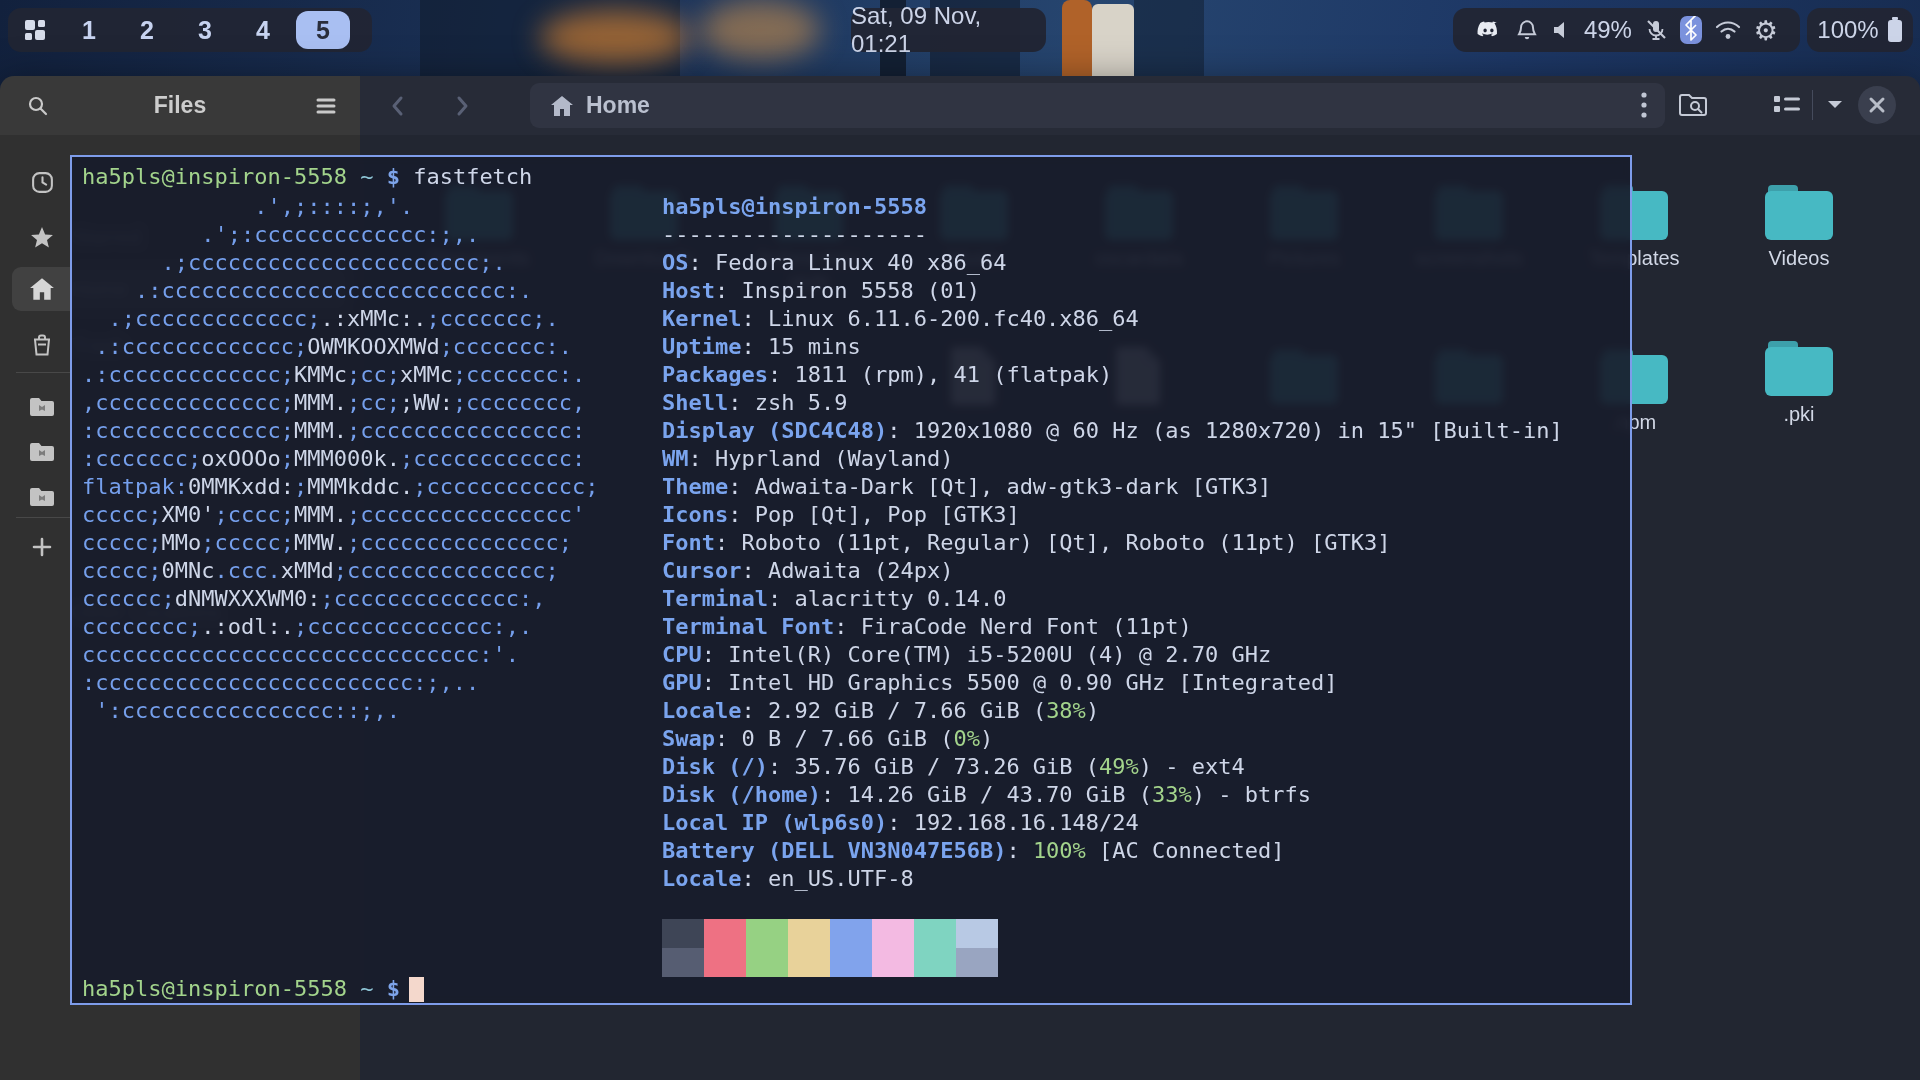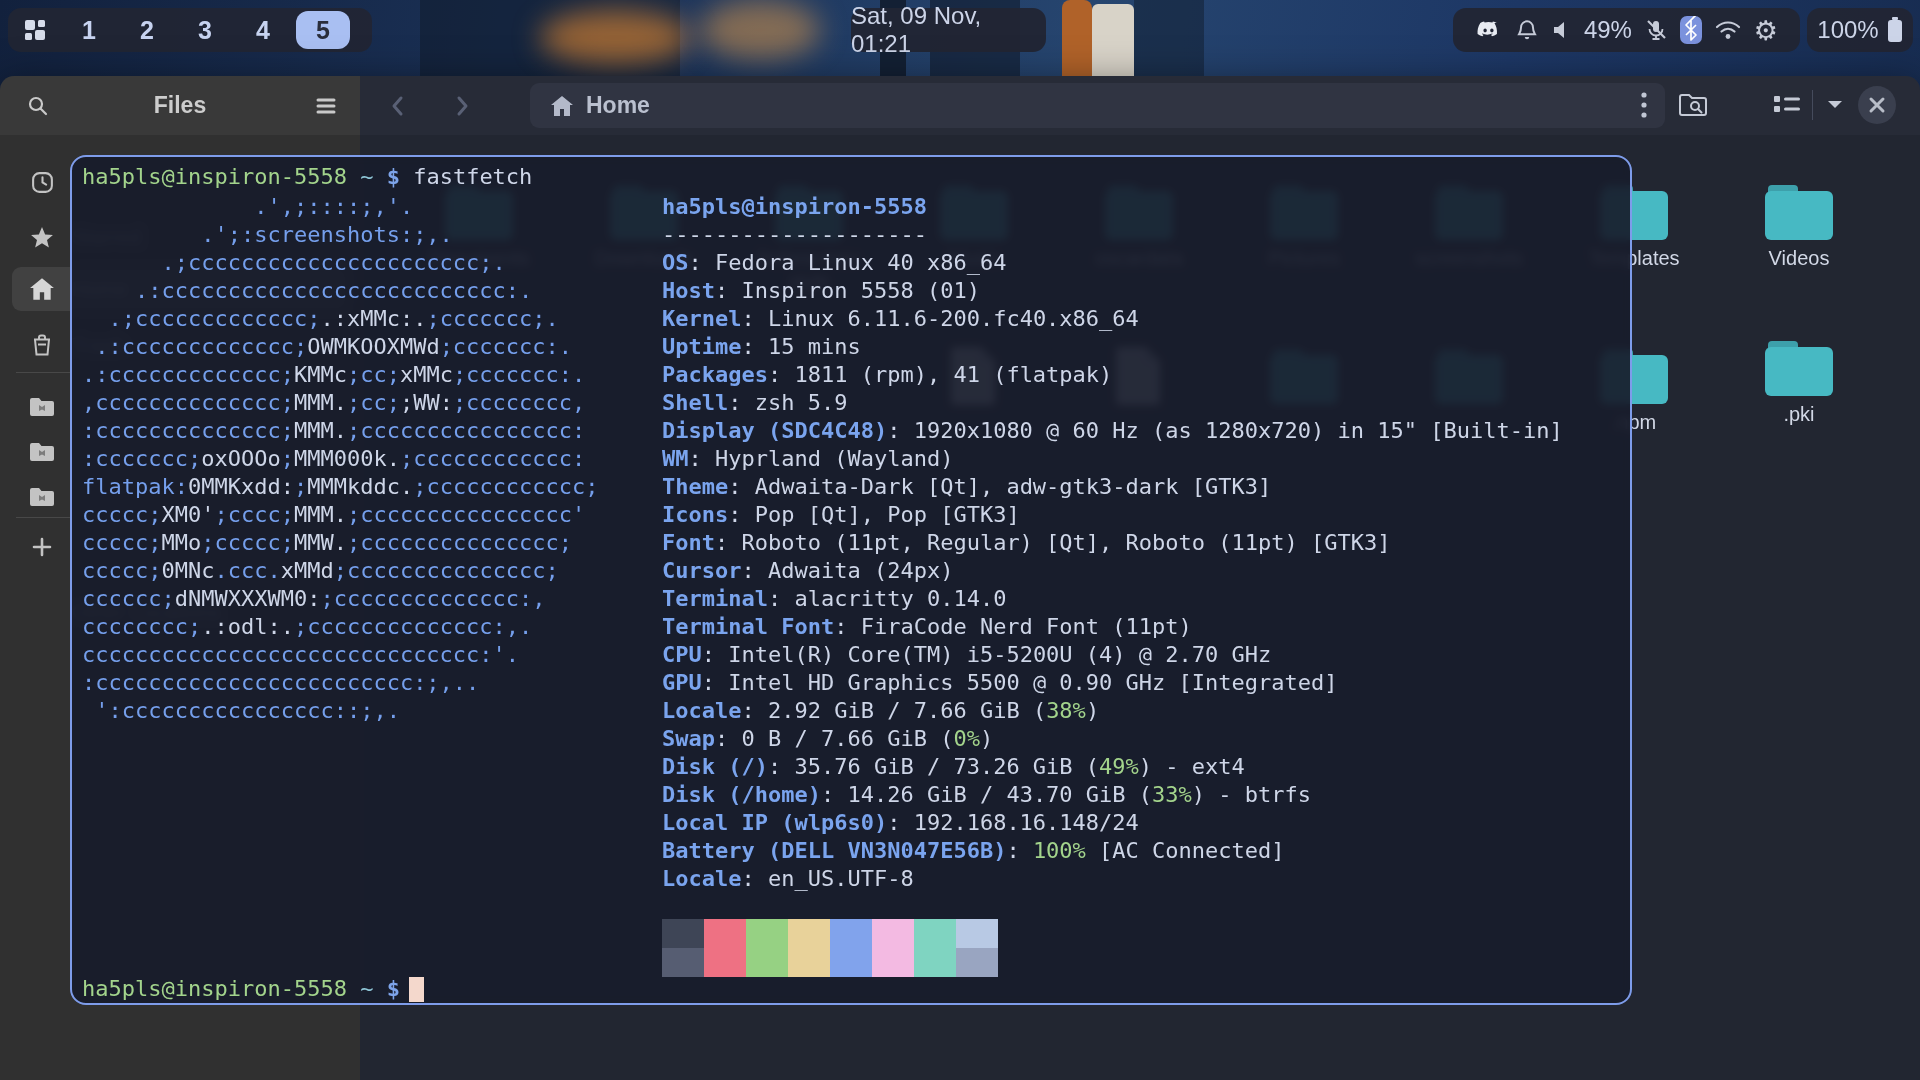--- a/index.html
+++ b/index.html
@@ -49,21 +49,21 @@
   .srow{position:absolute;left:12px;width:336px;height:44px;border-radius:9px;display:flex;align-items:center;}
   .srow.selected{background:#414141;}
   .srow .sic{width:60px;display:flex;justify-content:center;}
   .srow .slab{font-size:21px;color:#8f939e;}
   .sdivider{position:absolute;left:16px;width:56px;height:1px;background:#484848;}
   .fitem{position:absolute;width:150px;text-align:center;}
   .fitem .flab{margin-top:6px;font-size:20px;color:#d2d8e6;line-height:23px;}
 
   
   .term{position:absolute;left:70px;top:155px;width:1562px;height:850px;box-sizing:border-box;
-        background:rgba(24,28,43,.92);border:2px solid #7e9cea;border-radius:16px;
+        background:rgba(24,28,43,.92);border:2px solid #7e9cea;border-radius:0;
         -webkit-backdrop-filter:blur(4px);backdrop-filter:blur(4px);
         font-family:"DejaVu Sans Mono",monospace;font-size:22px;line-height:28px;}
   .term pre{margin:0;font-family:inherit;font-size:inherit;line-height:28px;}
   .tline{position:absolute;left:10px;white-space:pre;}
   #prompt1{top:6px;}
   #prompt2{top:818px;display:flex;align-items:center;}
   #ascii{position:absolute;left:10px;top:36px;}
   #info{position:absolute;left:590px;top:36px;}
   #palette{position:absolute;left:590px;top:762px;display:flex;}
   #palette .sw{width:42px;height:58px;display:flex;flex-direction:column;}
@@ -478,21 +478,21 @@
             </div>
             <div class="flab">.pki</div>
           </div>
         </div>
     </div>
   </div>
 
   <div class="term">
     <div class="tline" id="prompt1"><span class="s-g">ha5pls@inspiron-5558</span><span class="s-c"> ~</span><span class="s-bl"> $</span><span class="s-w"> fastfetch</span></div>
     <pre id="ascii"><span class="s-b">             .',;::::;,'.</span>
-<span class="s-b">         .';:screenshots:;,.</span>
+<span class="s-b">         .';:ccccccccccccc:;,.</span>
 <span class="s-b">      .;cccccccccccccccccccccc;.</span>
 <span class="s-b">    .:cccccccccccccccccccccccccc:.</span>
 <span class="s-b">  .;ccccccccccccc;</span><span class="s-w">.:xMMc:.</span><span class="s-b">;ccccccc;.</span>
 <span class="s-b"> .:ccccccccccccc;</span><span class="s-w">OWMKOOXMWd</span><span class="s-b">;ccccccc:.</span>
 <span class="s-b">.:ccccccccccccc;</span><span class="s-w">KMMc</span><span class="s-b">;cc;</span><span class="s-w">xMMc</span><span class="s-b">;ccccccc:.</span>
 <span class="s-b">,cccccccccccccc;</span><span class="s-w">MMM.</span><span class="s-b">;cc;</span><span class="s-w">;WW:</span><span class="s-b">;cccccccc,</span>
 <span class="s-b">:cccccccccccccc;</span><span class="s-w">MMM.</span><span class="s-b">;cccccccccccccccc:</span>
 <span class="s-b">:ccccccc;</span><span class="s-w">oxOOOo</span><span class="s-b">;</span><span class="s-w">MMM000k.</span><span class="s-b">;cccccccccccc:</span>
 <span class="s-b">flatpak:</span><span class="s-w">0MMKxdd:</span><span class="s-b">;</span><span class="s-w">MMMkddc.</span><span class="s-b">;cccccccccccc;</span>
 <span class="s-b">ccccc;</span><span class="s-w">XM0'</span><span class="s-b">;cccc;</span><span class="s-w">MMM.</span><span class="s-b">;cccccccccccccccc'</span>

